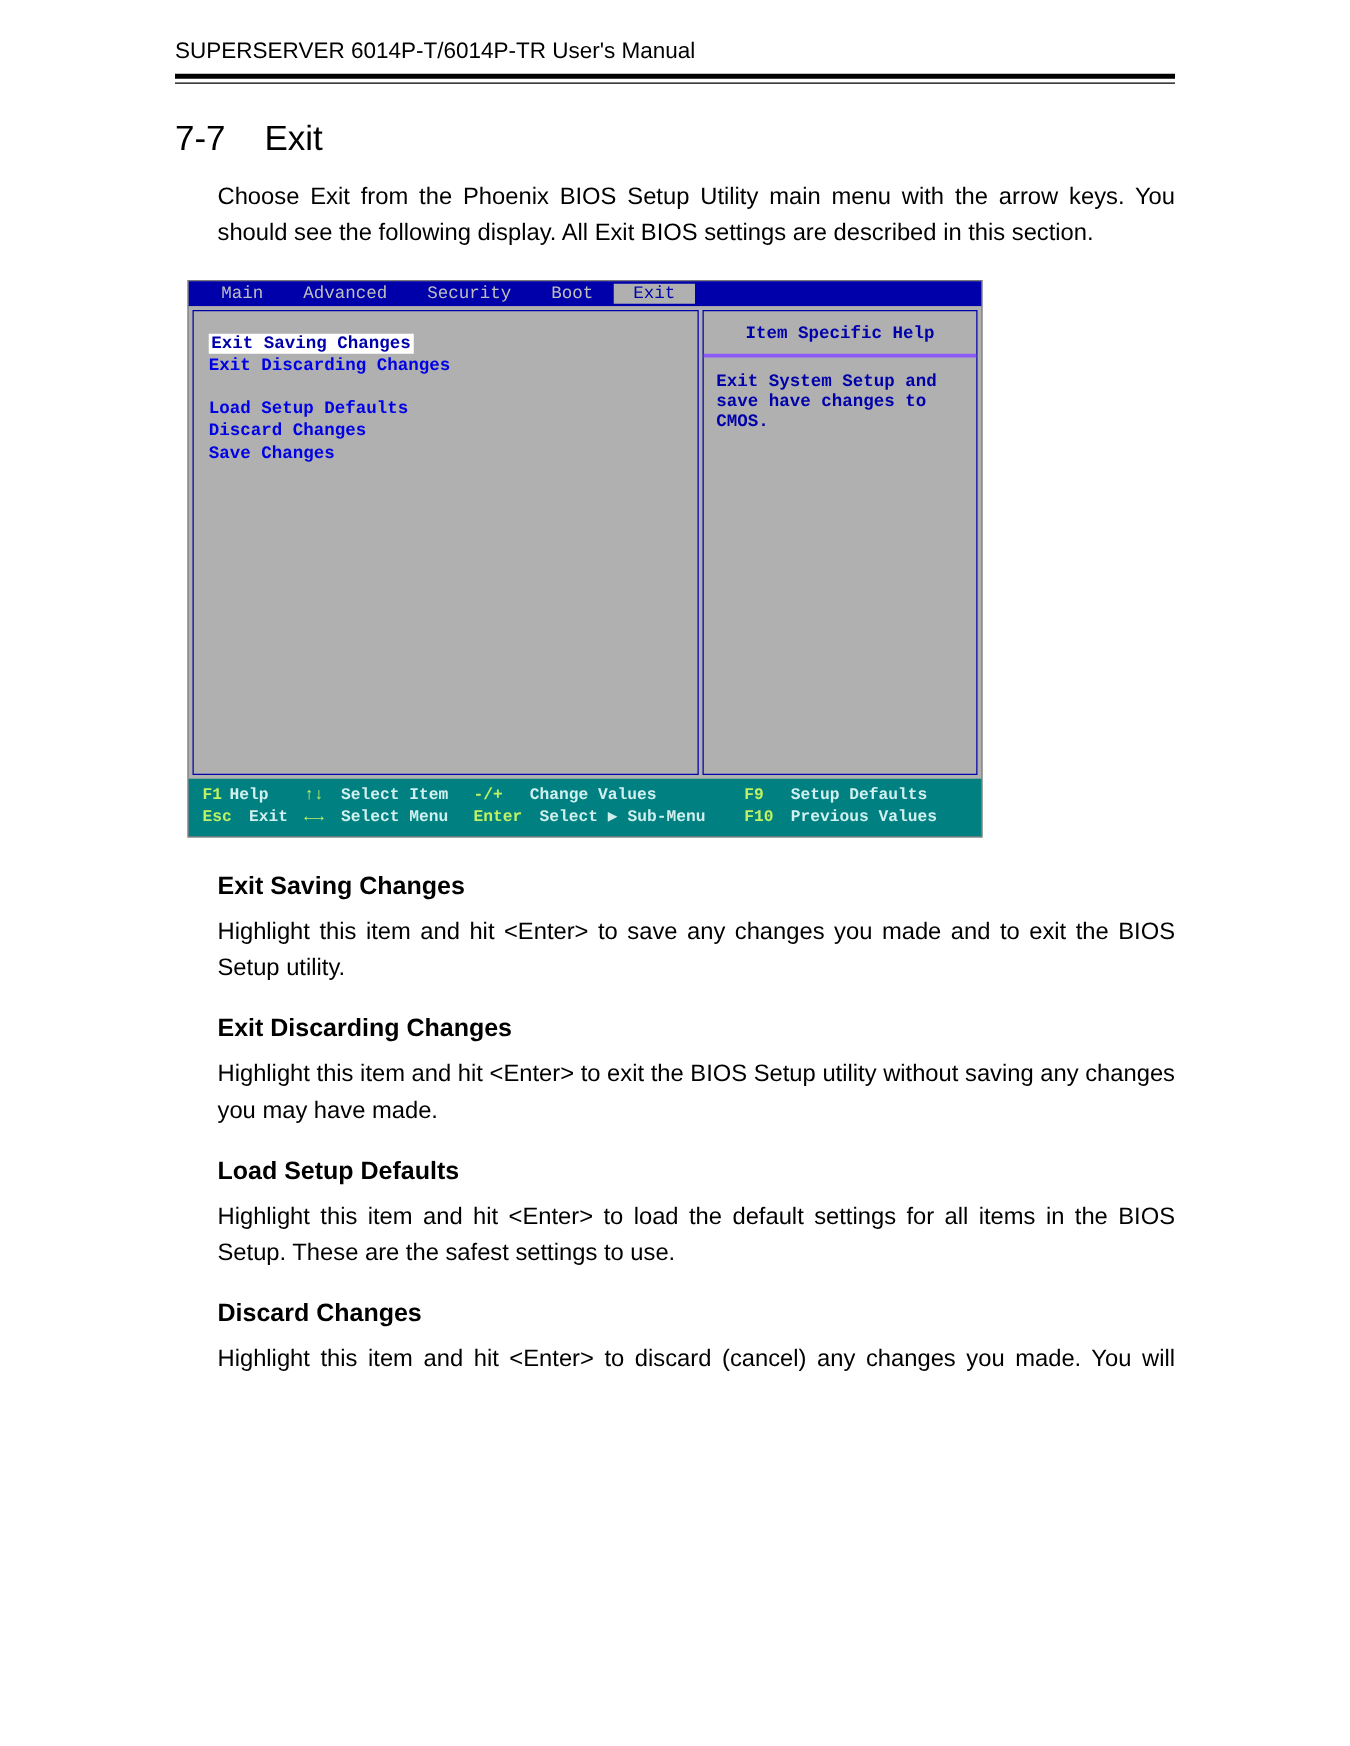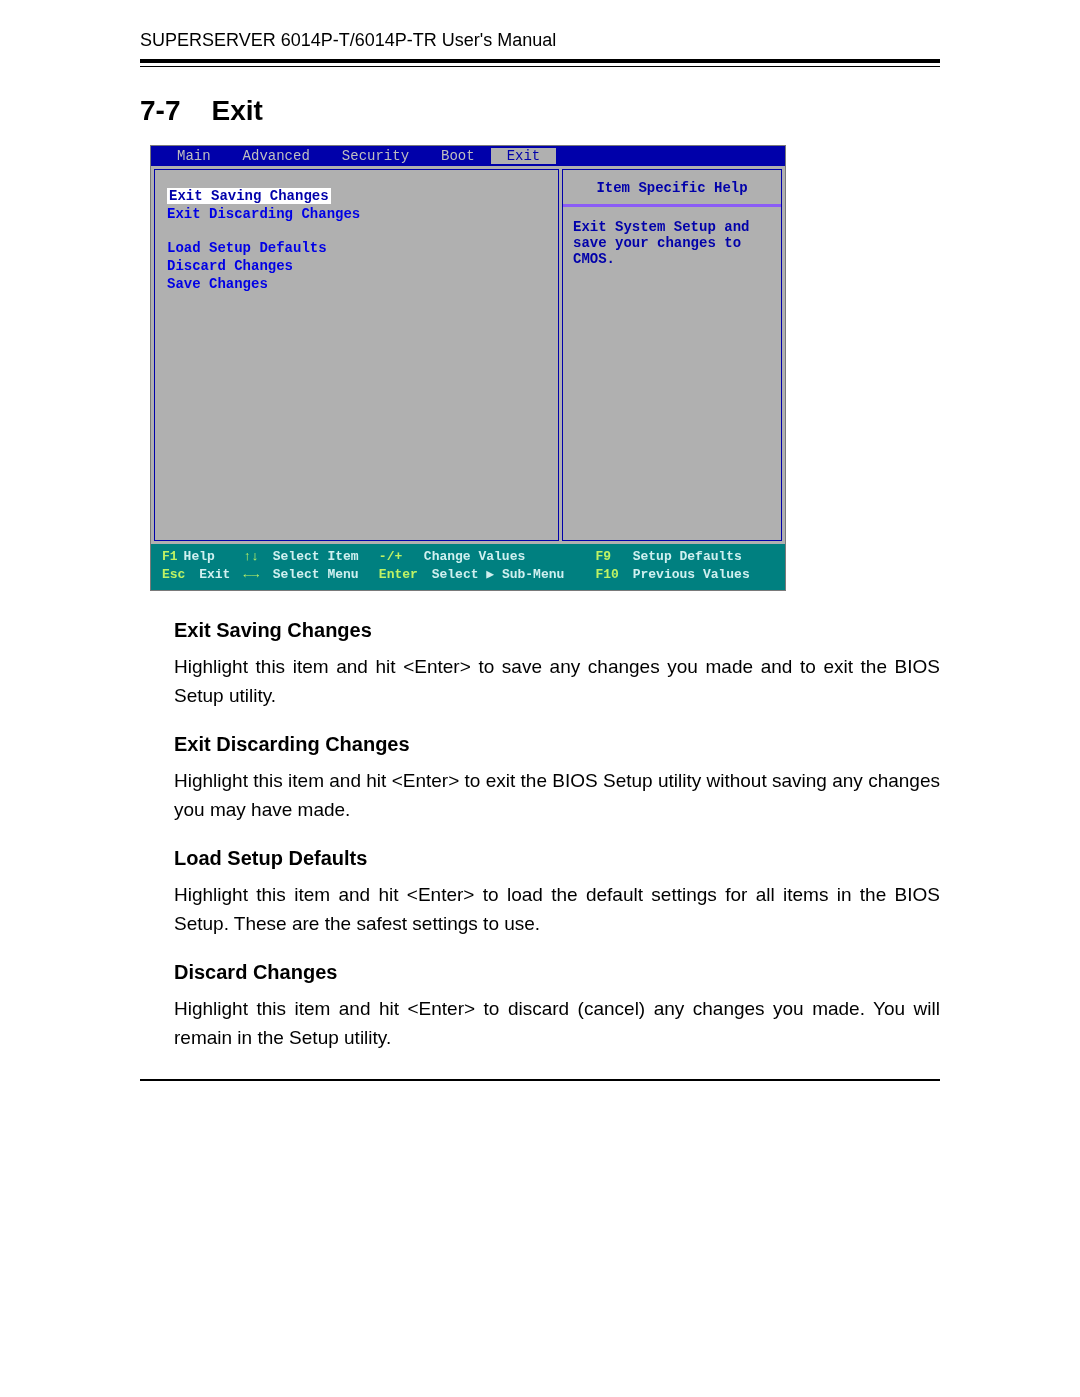--- a/index.html
+++ b/index.html
@@ -22,21 +22,21 @@
     margin-bottom: 8px;
   }
   .double-rule {
     border-top: 4px solid #000;
     border-bottom: 1px solid #000;
     height: 3px;
     margin-bottom: 28px;
   }
   h1.section-title {
     font-size: 28px;
-    font-weight: bold;
+    font-weight: normal;
     margin: 0 0 16px 0;
   }
   p.body {
     font-size: 19px;
     line-height: 1.55;
     margin: 0 0 22px 0;
     text-align: justify;
     padding-left: 34px;
   }
   h2.sub {
@@ -150,41 +150,42 @@
   <div class="header-line">
     <span>SUPERSERVER 6014P-T/6014P-TR User's Manual</span>
   </div>
   <div class="double-rule"></div>
 
   <h1 class="section-title">
     <span>7-7</span>&nbsp;&nbsp;&nbsp;
     <span>Exit</span>
   </h1>
 
+  <p class="body">Choose Exit from the Phoenix BIOS Setup Utility main menu with the arrow keys. You should see the following display.  All Exit BIOS settings are described in this section.</p>
 
   <div class="bios">
     <div class="bios-menubar">
       <span class="mitem">Main</span>
       <span class="mitem">Advanced</span>
       <span class="mitem">Security</span>
       <span class="mitem">Boot</span>
       <span class="mitem selected">Exit</span>
     </div>
     <div class="bios-body">
       <div class="bios-left">
         <div class="opt"><span class="selected">Exit Saving Changes</span></div>
         <div class="opt">Exit Discarding Changes</div>
         <div class="gap"></div>
         <div class="opt">Load Setup Defaults</div>
         <div class="opt">Discard Changes</div>
         <div class="opt">Save Changes</div>
       </div>
       <div class="bios-right">
         <div class="hdr">Item Specific Help</div>
-        <div class="txt">Exit System Setup and save your changes to CMOS.</div>
+        <div class="txt">Exit System Setup and save have changes to CMOS.</div>
       </div>
     </div>
     <div class="bios-footer">
       <table>
         <tbody>
             <tr>
           <td><span class="k">F1</span><span class="lbl">Help</span></td>
           <td><span class="k">↑↓</span> <span class="lbl">Select Item</span></td>
           <td><span class="k">-/+</span>&nbsp;&nbsp;<span class="lbl">Change Values</span></td>
           <td><span class="k">F9</span>&nbsp;&nbsp;<span class="lbl">Setup Defaults</span></td>

